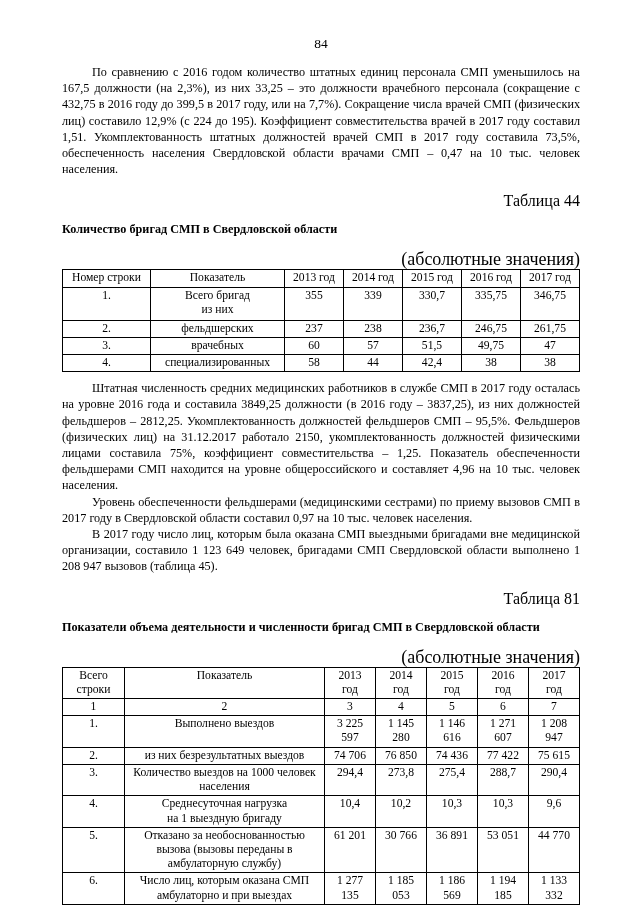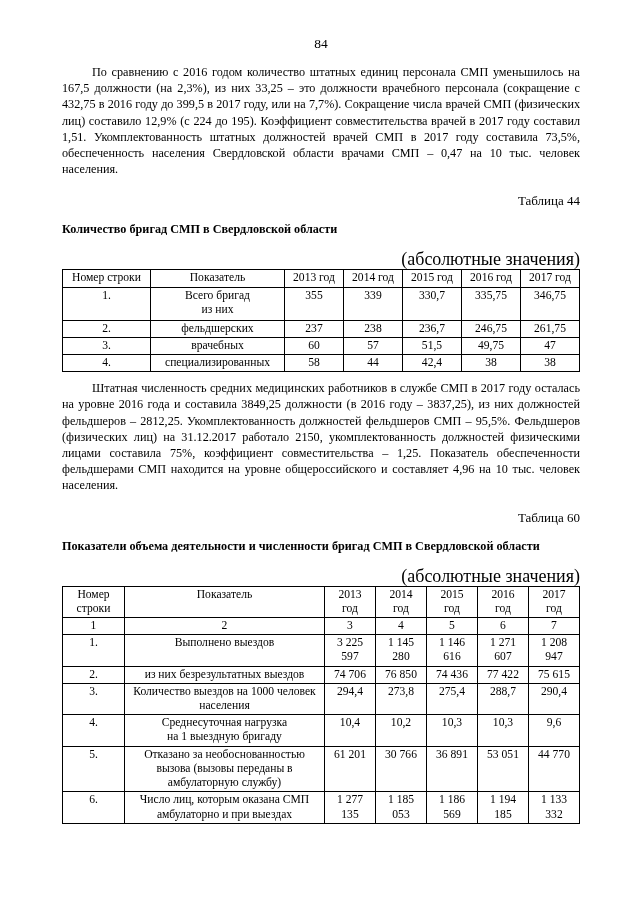--- a/index.html
+++ b/index.html
@@ -35,21 +35,21 @@
     text-align: justify;
     text-indent: 30px;
     text-justify: inter-word;
     hyphens: none;
   }
   .para-block {
     margin-bottom: 0;
   }
   .table-label {
     text-align: right;
-    font-size: 13px;
+    font-size: 16px;
     line-height: 16px;
     margin: 16px 0 0 0;
   }
   .table-title {
     text-align: left;
     font-weight: bold;
     font-size: 12.2px;
     line-height: 16px;
     margin: 12px 0 0 0;
   }
@@ -164,39 +164,41 @@
         <td class="c-center">42,4</td>
         <td class="c-center">38</td>
         <td class="c-center">38</td>
       </tr>
     </tbody>
   </table>
 
   <div class="spacer-sm"></div>
 
   <p class="body-text para-block">Штатная численность средних медицинских работников в службе СМП в 2017 году осталась на уровне 2016 года и составила 3849,25 должности (в 2016 году – 3837,25), из них должностей фельдшеров – 2812,25. Укомплектованность должностей фельдшеров СМП – 95,5%. Фельдшеров (физических лиц) на 31.12.2017 работало 2150, укомплектованность должностей физическими лицами составила 75%, коэффициент совместительства – 1,25. Показатель обеспеченности фельдшерами СМП находится на уровне общероссийского и составляет 4,96 на 10 тыс. человек населения.</p>
-
-  <div class="table-label">Таблица 60</div>
+  <p class="body-text para-block">Уровень обеспеченности фельдшерами (медицинскими сестрами) по приему вызовов СМП в 2017 году в Свердловской области составил 0,97 на 10 тыс. человек населения.</p>
+  <p class="body-text para-block">В 2017 году число лиц, которым была оказана СМП выездными бригадами вне медицинской организации, составило 1 123 649 человек, бригадами СМП Свердловской области выполнено 1 208 947 вызовов (таблица 45).</p>
+
+  <div class="table-label">Таблица 81</div>
   <div class="table-title">Показатели объема деятельности и численности бригад СМП в Свердловской области</div>
   <div class="units-note">(абсолютные значения)</div>
 
   <table class="data-table t45">
     <colgroup>
       <col class="col-num">
         <col class="col-ind">
       <col class="col-year">
         <col class="col-year">
         <col class="col-year">
         <col class="col-year">
         <col class="col-year">
     </colgroup>
     <thead>
       <tr>
         <th class="c-center">
-          <div>Номер</div>
+          <div>Всего</div>
           <div>строки</div>
         </th>
         <th class="c-center">
           <div>Показатель</div>
         </th>
         <th class="c-center">
           <div>2013</div>
           <div>год</div>
         </th>
         <th class="c-center">

